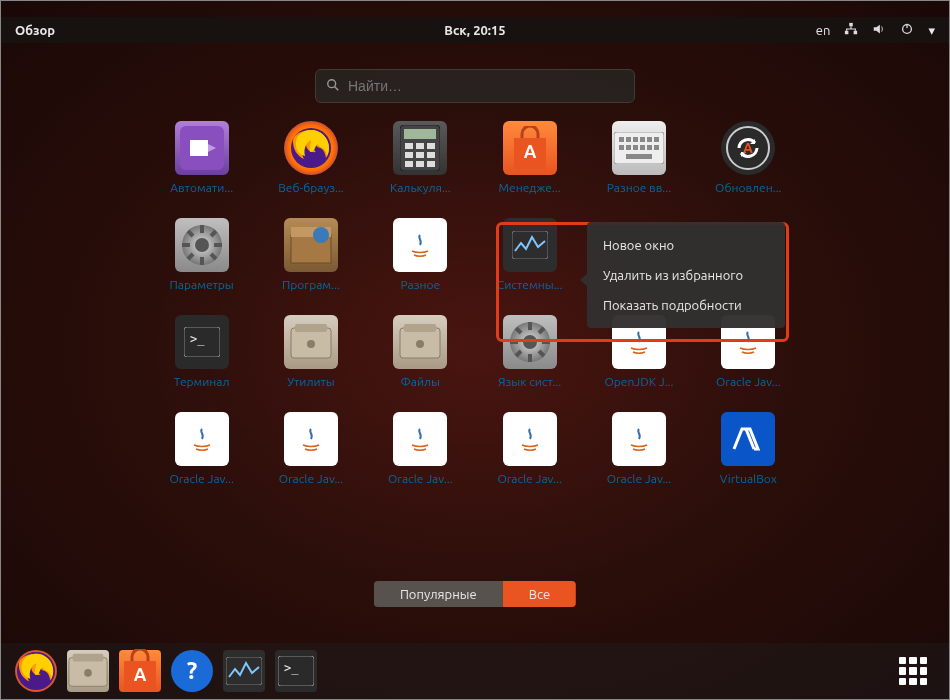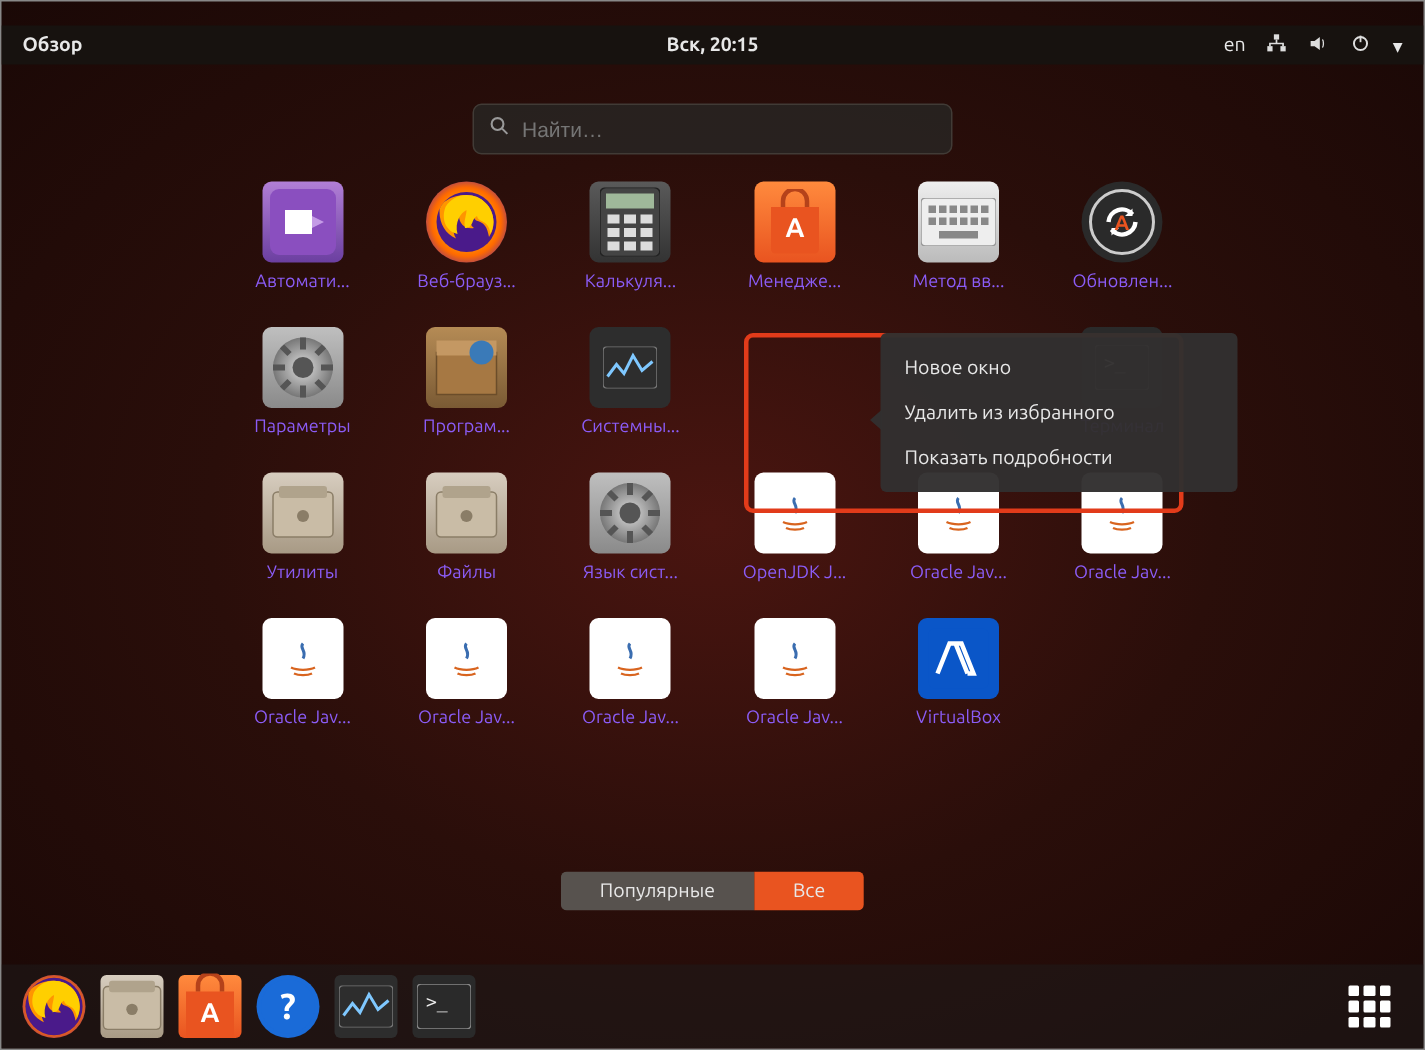--- a/index.html
+++ b/index.html
@@ -44,29 +44,29 @@
 }
 .app {
   display: flex; flex-direction: column; align-items: center;
   gap: 6px; cursor: pointer;
 }
 .app-icon {
   width: 54px; height: 54px; border-radius: 6px;
   display: flex; align-items: center; justify-content: center;
   font-size: 26px;
 }
-.app-label { font-size: 12px; color: #8b5cf6; max-width: 90px; white-space: nowrap; overflow: hidden; text-overflow: ellipsis; }
+.app-label { font-size: 12px; color: #0369a1; max-width: 90px; white-space: nowrap; overflow: hidden; text-overflow: ellipsis; }
 .highlight {
   position: absolute;
   border: 3px solid #e23b1a;
   border-radius: 6px;
 }
 .ctx-menu {
   position: absolute; left: 586px; top: 221px;
-  width: 238px;
+  width: 198px;
   background: rgba(50,48,47,.97);
   border-radius: 4px;
   padding: 8px 0;
   font-size: 13px;
 }
 .ctx-item { padding: 8px 16px; cursor: pointer; }
 .ctx-ptr {
   position: absolute; left: 579px; top: 272px;
   width: 0; height: 0;
   border-top: 7px solid transparent;
@@ -221,21 +221,21 @@
             <rect x="5" y="13" width="5" height="5"></rect>
             <rect x="12" y="13" width="5" height="5"></rect>
             <rect x="19" y="13" width="5" height="5"></rect>
             <rect x="26" y="13" width="5" height="5"></rect>
             <rect x="33" y="13" width="5" height="5"></rect>
             <rect x="40" y="13" width="5" height="5"></rect>
             <rect x="12" y="22" width="26" height="5"></rect>
           </g>
         </svg>
       </div>
-  <div class="app-label">Метод вв...</div>
+  <div class="app-label">Разное вв...</div>
     </div>
     <div class="app">
       <div class="app-icon ic-upd">
         <svg width="46" height="46" viewBox="0 0 46 46">
           <circle cx="23" cy="23" r="21" fill="#2a2a2a" stroke="#ccc" stroke-width="2"></circle>
           <path d="M14 23a9 9 0 0 1 16-5M32 23a9 9 0 0 1-16 5" stroke="#fff" fill="none" stroke-width="3"></path>
           <path d="M30 14v5h-5M16 32v-5h5" fill="#fff"></path>
           <text x="23" y="28" text-anchor="middle" fill="#e95420" font-size="14" font-weight="bold">A</text>
         </svg>
       </div>
@@ -270,20 +270,30 @@
       <div class="app-icon ic-box">
         <svg width="44" height="40" viewBox="0 0 44 40">
           <rect x="2" y="10" width="40" height="28" fill="#a67843" stroke="#6b4d2a"></rect>
           <rect x="2" y="2" width="40" height="10" fill="#c49863"></rect>
           <circle cx="32" cy="10" r="8" fill="#3a7ab8"></circle>
         </svg>
       </div>
   <div class="app-label">Програм...</div>
     </div>
     <div class="app">
+      <div class="app-icon ic-java">
+        <svg width="36" height="36" viewBox="0 0 36 36">
+          <rect width="36" height="36" rx="4" fill="#fff"></rect>
+          <path d="M10 24c4 2 12 2 16 0M12 28c3 1.5 9 1.5 12 0" stroke="#d8641f" fill="none" stroke-width="1.5"></path>
+          <path d="M18 8c-3 3 3 5 0 10" stroke="#3a6db0" fill="none" stroke-width="2"></path>
+        </svg>
+      </div>
+  <div class="app-label">Разное</div>
+    </div>
+    <div class="app">
       <div class="app-icon ic-monitor">
         <svg width="36" height="28" viewBox="0 0 36 28">
           <rect width="36" height="28" rx="3" fill="#2d2d2d" stroke="#777"></rect>
           <polyline points="3,20 9,12 14,18 20,6 26,16 33,10" stroke="#7fc8ff" fill="none" stroke-width="2"></polyline>
         </svg>
       </div>
   <div class="app-label">Системны...</div>
     </div>
     <div class="app" style="visibility: hidden;">
       <div class="app-icon "></div>

